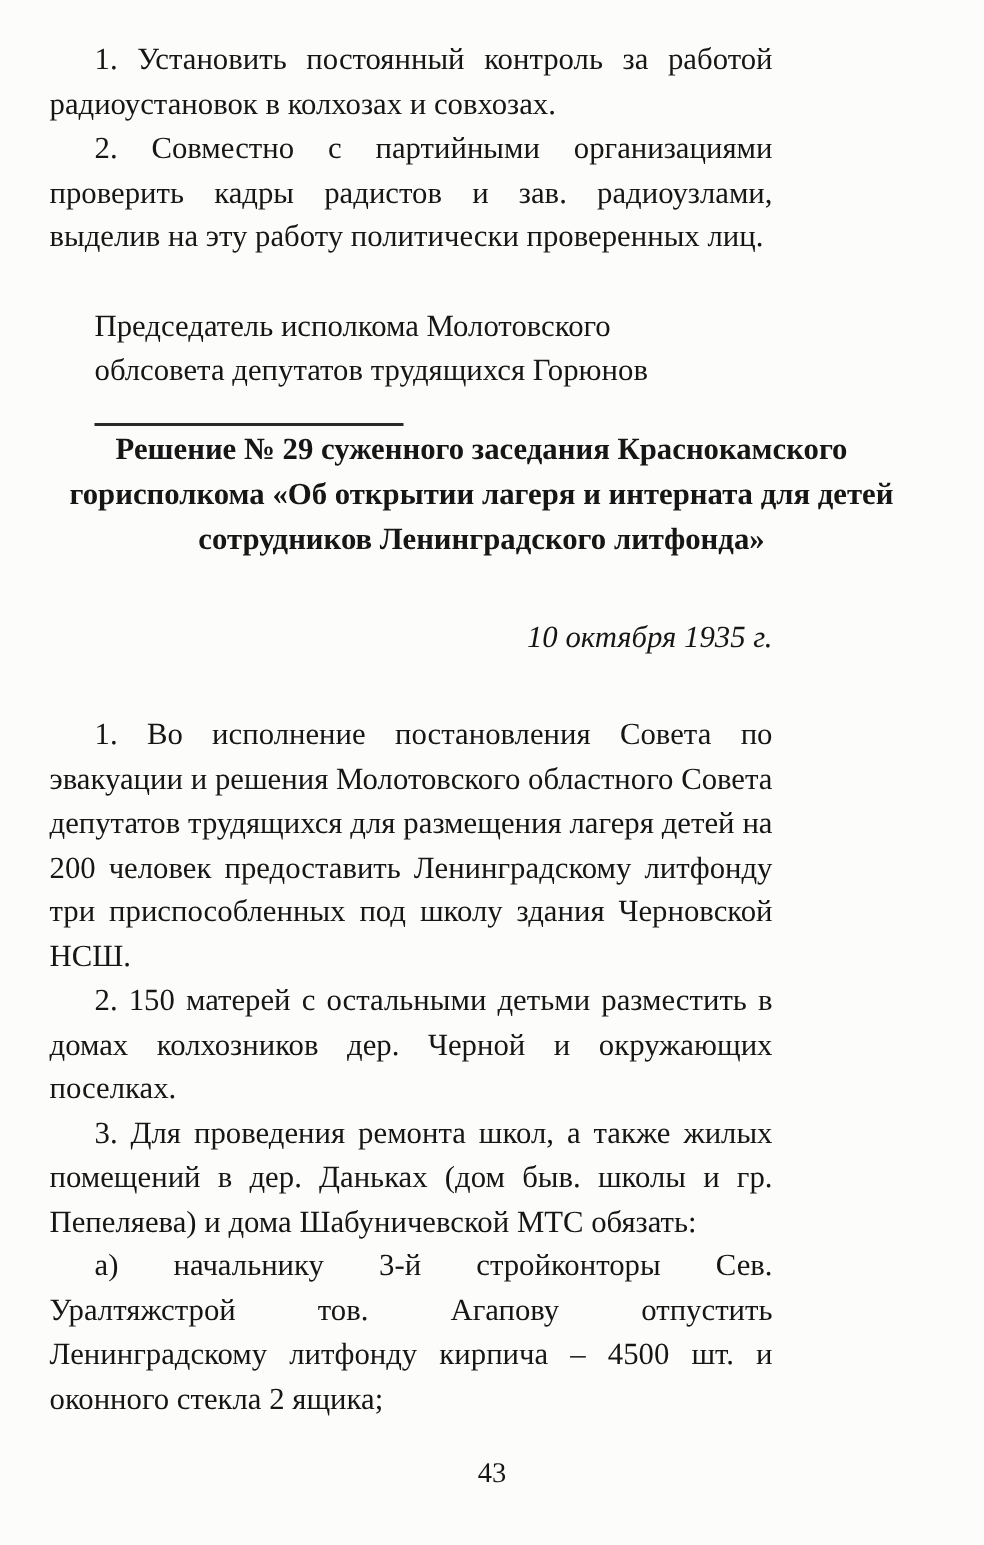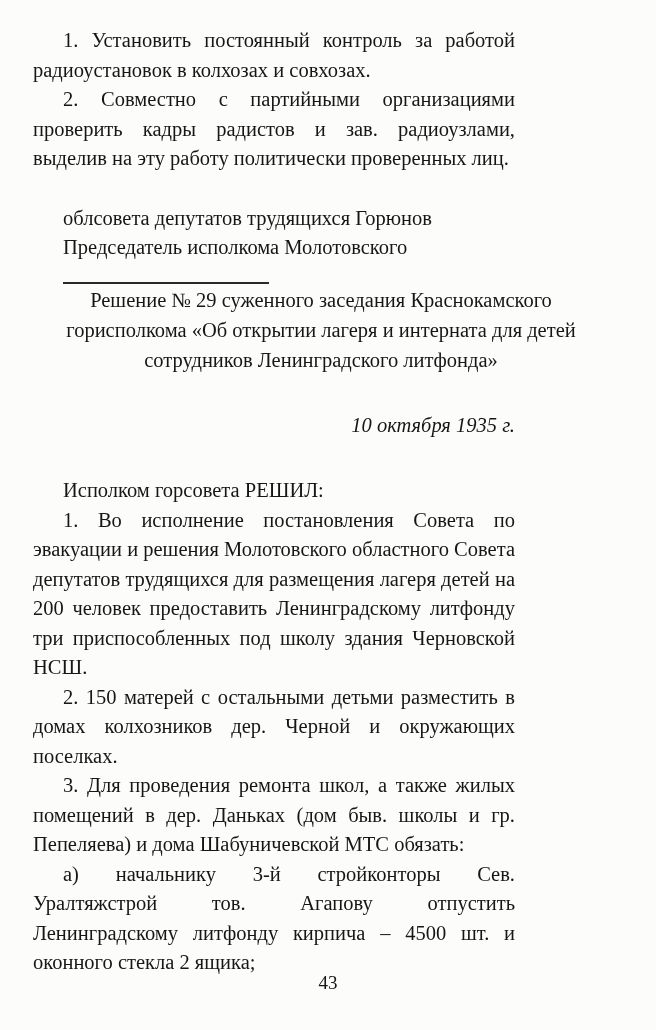--- a/index.html
+++ b/index.html
@@ -60,21 +60,21 @@
     margin-top: 54px;
     text-align: center;
     font-weight: bold;
     font-size: 20.5px;
     line-height: 29.5px;
   }
   .doc-title {
     margin: 1px auto 0 auto;
     width: 576px;
     text-align: center;
-    font-weight: normal;
+    font-weight: bold;
     font-size: 20.5px;
     line-height: 30px;
   }
   .doc-date {
     margin-top: 36px;
     text-align: right;
     font-style: italic;
     font-size: 20.5px;
     line-height: 29.5px;
   }
@@ -94,35 +94,34 @@
 <body>
 
 <div class="page">
 
   <div class="body-text">
     <p class="para">1. Установить постоянный контроль за работой радиоустановок в колхозах и совхозах.</p>
     <p class="para">2. Совместно с партийными организациями проверить кадры радистов и зав. радиоузлами, выделив на эту работу политически проверенных лиц.</p>
   </div>
 
   <div class="signature-block">
+    <div>Председатель исполкома Молотовского</div>
     <div>облсовета депутатов трудящихся Горюнов</div>
-    <div>Председатель исполкома Молотовского</div>
   </div>
 
 
   <hr class="footnote-rule">
 
 
 
   <div class="doc-title">Решение № 29 суженного заседания Краснокамского горисполкома «Об открытии лагеря и интерната для детей сотрудников Ленинградского литфонда»</div>
 
   <div class="doc-date">10 октября 1935 г.</div>
 
   <div class="doc-body body-text">
-    <p class="para">Исполком горсовета РЕШИЛ:</p>
     <p class="para">1. Во исполнение постановления Совета по эвакуации и решения Молотовского областного Совета депутатов трудящихся для размещения лагеря детей на 200 человек предоставить Ленинградскому литфонду три приспособленных под школу здания Черновской НСШ.</p>
     <p class="para">2. 150 матерей с остальными детьми разместить в домах колхозников дер. Черной и окружающих поселках.</p>
     <p class="para">3. Для проведения ремонта школ, а также жилых помещений в дер. Даньках (дом быв. школы и гр. Пепеляева) и дома Шабуничевской МТС обязать:</p>
     <p class="para">а) начальнику 3-й стройконторы Сев. Уралтяжстрой тов. Агапову отпустить Ленинградскому литфонду кирпича – 4500 шт. и оконного стекла 2 ящика;</p>
 
   </div>
 
   <div class="page-number">43</div>
 
 </div>

